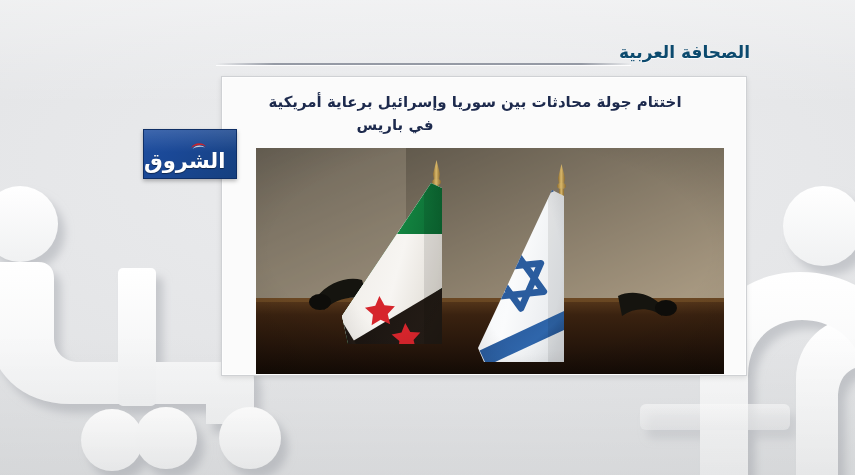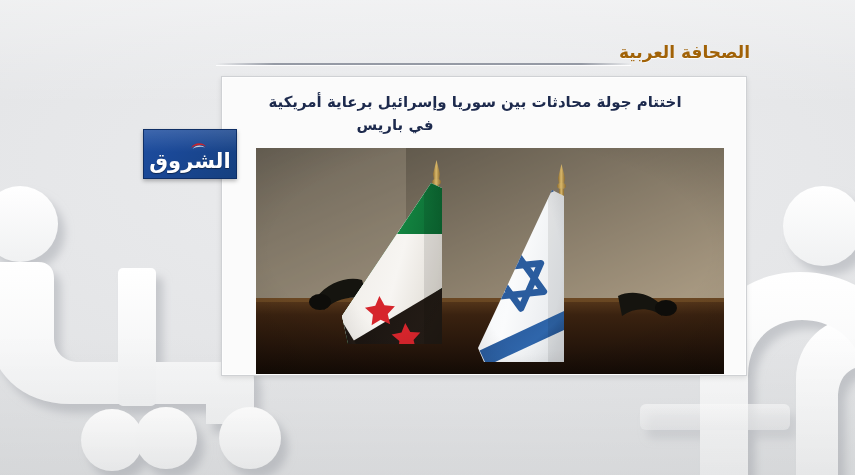--- a/index.html
+++ b/index.html
@@ -26,21 +26,21 @@
   
   .wm{position:absolute;inset:0;pointer-events:none;}
   .wm svg{display:block;width:855px;height:475px;}
 
   
   .header-band{
     position:absolute;left:0;top:40px;width:855px;height:34px;
   }
   .header-title{
     position:absolute;right:105px;top:42px;
-    font-size:17px;font-weight:700;color:#a16207;
+    font-size:17px;font-weight:700;color:#0c4a6e;
     letter-spacing:.2px;direction:rtl;text-align:right;
     white-space:nowrap;
     text-shadow:0 1px 0 rgba(255,255,255,.8);
   }
   .header-rule{
     position:absolute;left:216px;top:63px;width:415px;height:2px;
     background:linear-gradient(to right, rgba(150,155,165,0) 0%, rgba(120,126,140,.75) 14%,
                rgba(120,126,140,.75) 88%, rgba(150,155,165,0) 100%);
   }
   .header-rule-lite{
@@ -80,21 +80,21 @@
     border:1px solid #0f2f66;
     box-shadow:0 2px 4px rgba(0,0,0,.28);
     overflow:hidden;
   }
   .logo-sheen{
     position:absolute;left:0;top:0;width:92px;height:22px;
     background:linear-gradient(to bottom, rgba(255,255,255,.14), rgba(255,255,255,0));
   }
   .logo-text{
     position:absolute;left:0;right:0;bottom:6px;
-    text-align:center;color:#ffffff;
+    text-align:left;color:#ffffff;
     font-size:21px;font-weight:700;direction:rtl;
     letter-spacing:-.5px;line-height:1;
     text-shadow:0 1px 1px rgba(0,0,0,.45);
   }
   .logo-mark{
     position:absolute;left:46px;top:5px;width:17px;height:9px;
   }
 </style>
 </head>
 <body>

